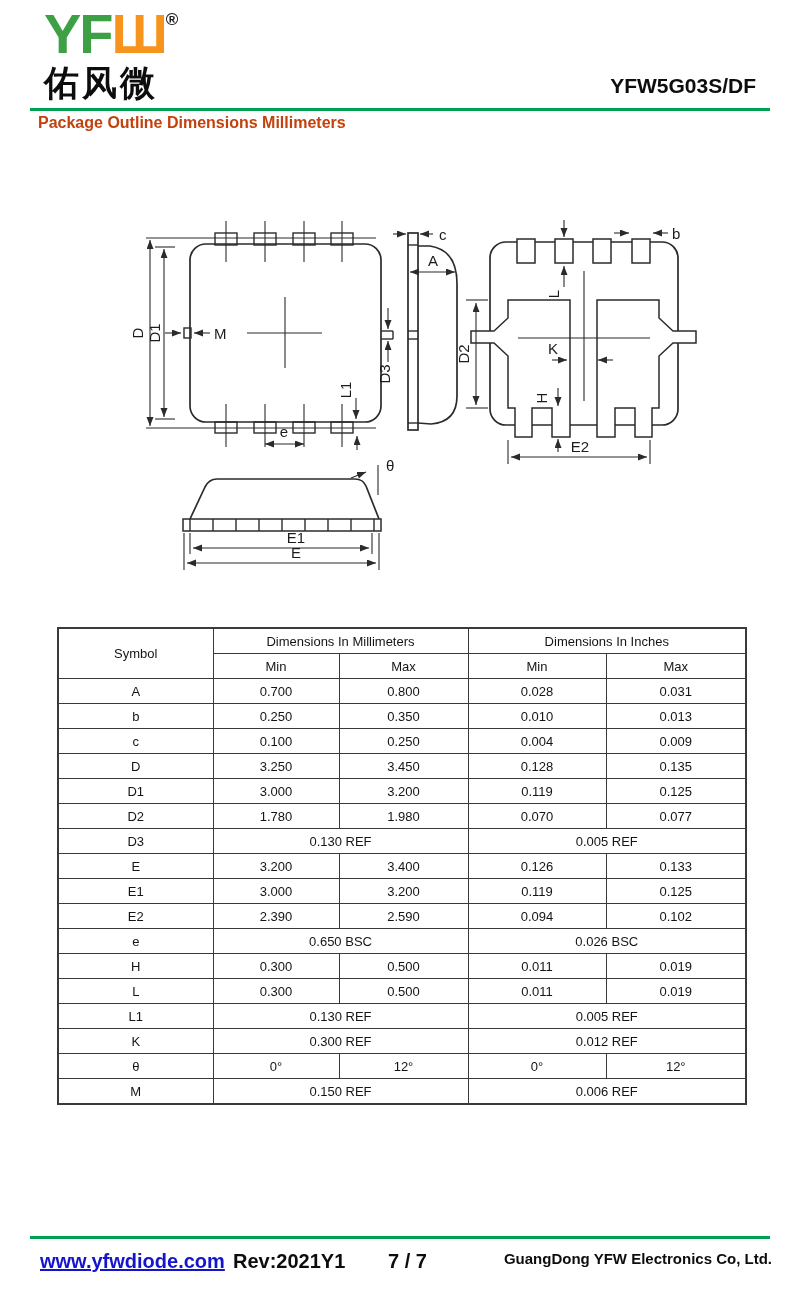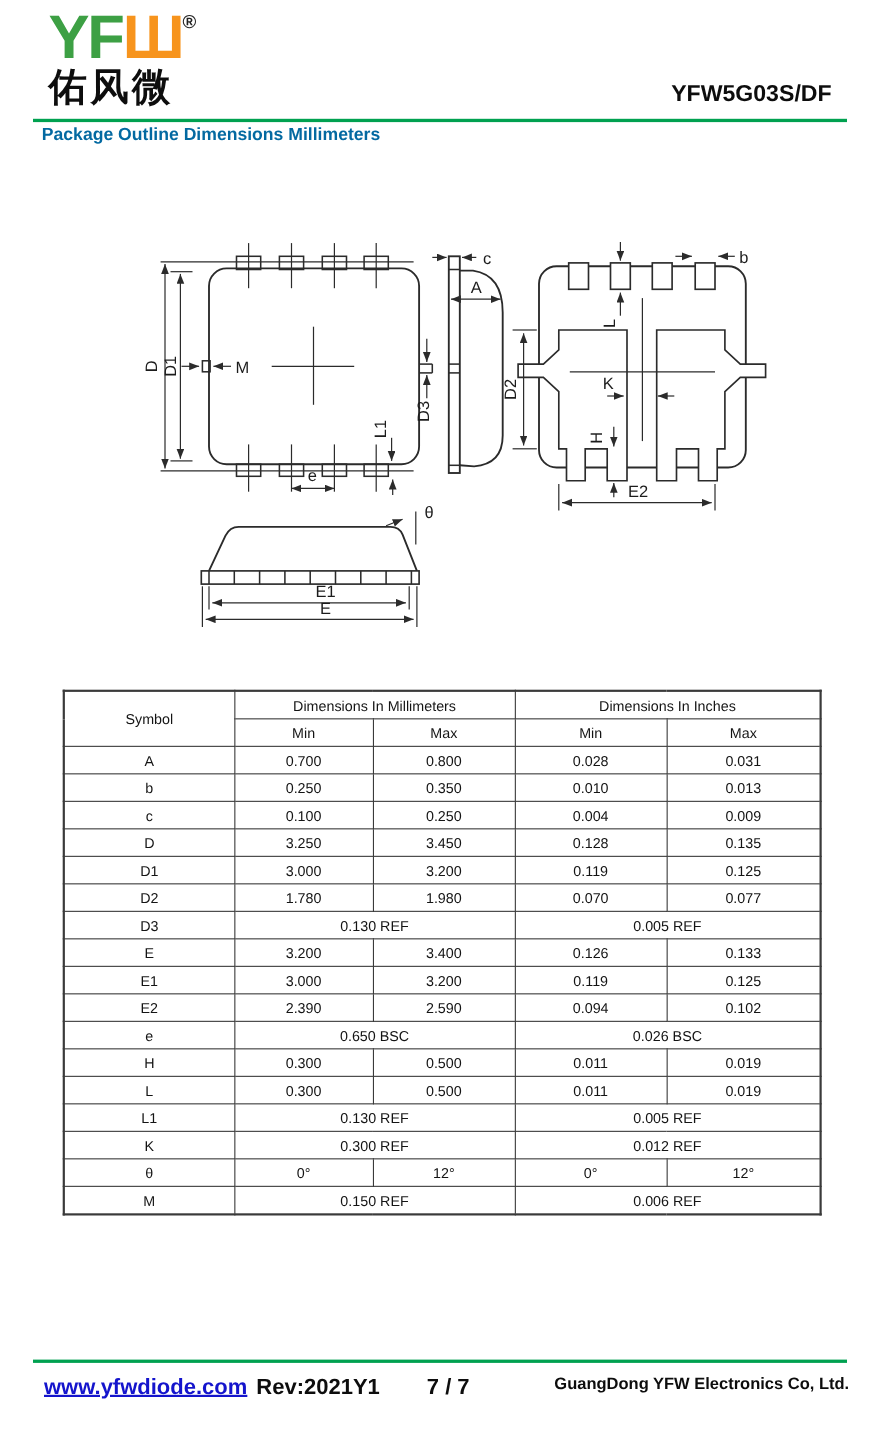--- a/index.html
+++ b/index.html
@@ -5,26 +5,26 @@
   html,body{margin:0;padding:0;background:#e8e8e8;}
   .page{position:relative;width:800px;height:1303px;background:#ffffff;margin:0 auto;
         font-family:"Liberation Sans",sans-serif;color:#111;overflow:hidden;}
   
   .brand{position:absolute;left:44px;top:6px;line-height:1;}
   .brand-row{font-weight:bold;font-size:56px;letter-spacing:-2px;}
   .brand-yf{color:#3da044;}
   .brand-w{color:#f7941d;}
   .brand-reg{font-size:17px;color:#222;vertical-align:28px;letter-spacing:0;font-weight:bold;}
   .brand-cn{font-weight:bold;font-size:35px;letter-spacing:3px;color:#0d0d0d;margin-top:3px;
-            font-family:Liberation Mono, monospace;}
+            font-family:Liberation Sans, sans-serif;}
   .part-number{position:absolute;top:74px;right:44px;font-size:21px;font-weight:bold;color:#0d0d0d;}
   .rule{position:absolute;left:30px;right:30px;height:3px;background:#00a150;}
   .rule-top{top:108px;}
   .rule-bottom{top:1236px;}
-  .section-title{position:absolute;left:38px;top:114px;font-size:16px;font-weight:bold;color:#0369a1;}
+  .section-title{position:absolute;left:38px;top:114px;font-size:16px;font-weight:bold;color:#c2410c;}
   .pkg-title{position:absolute;left:0;top:148px;width:712px;text-align:center;
              font-size:20px;font-weight:bold;color:#0d0d0d;}
   
   .drawings{position:absolute;left:0;top:0;width:800px;height:1303px;}
   .ol{fill:none;stroke:#2b2b2b;stroke-width:1.7;}
   .pin{fill:none;stroke:#2b2b2b;stroke-width:1.4;}
   .pad{fill:#ffffff;stroke:#2b2b2b;stroke-width:1.5;}
   .dl{fill:none;stroke:#2b2b2b;stroke-width:1.1;}
   .cl{fill:none;stroke:#2b2b2b;stroke-width:1.1;}
   .lb{font-family:"Liberation Sans",sans-serif;font-size:15px;fill:#1c1c1c;}

